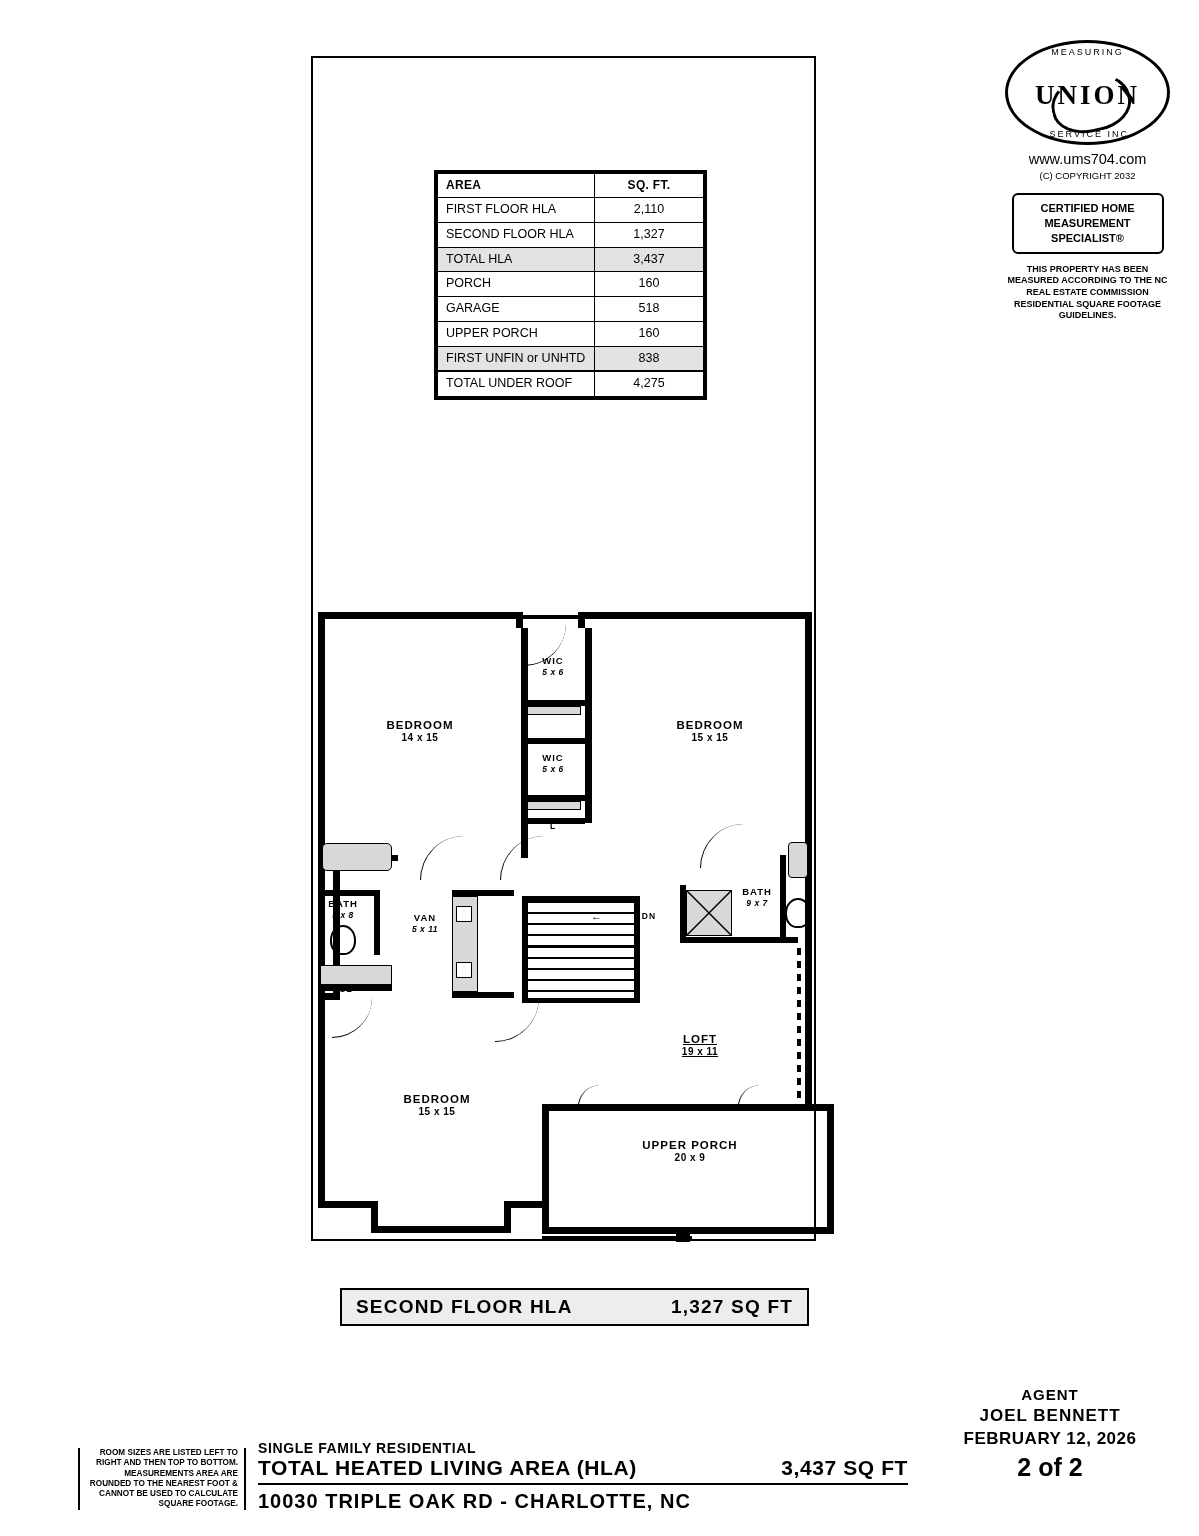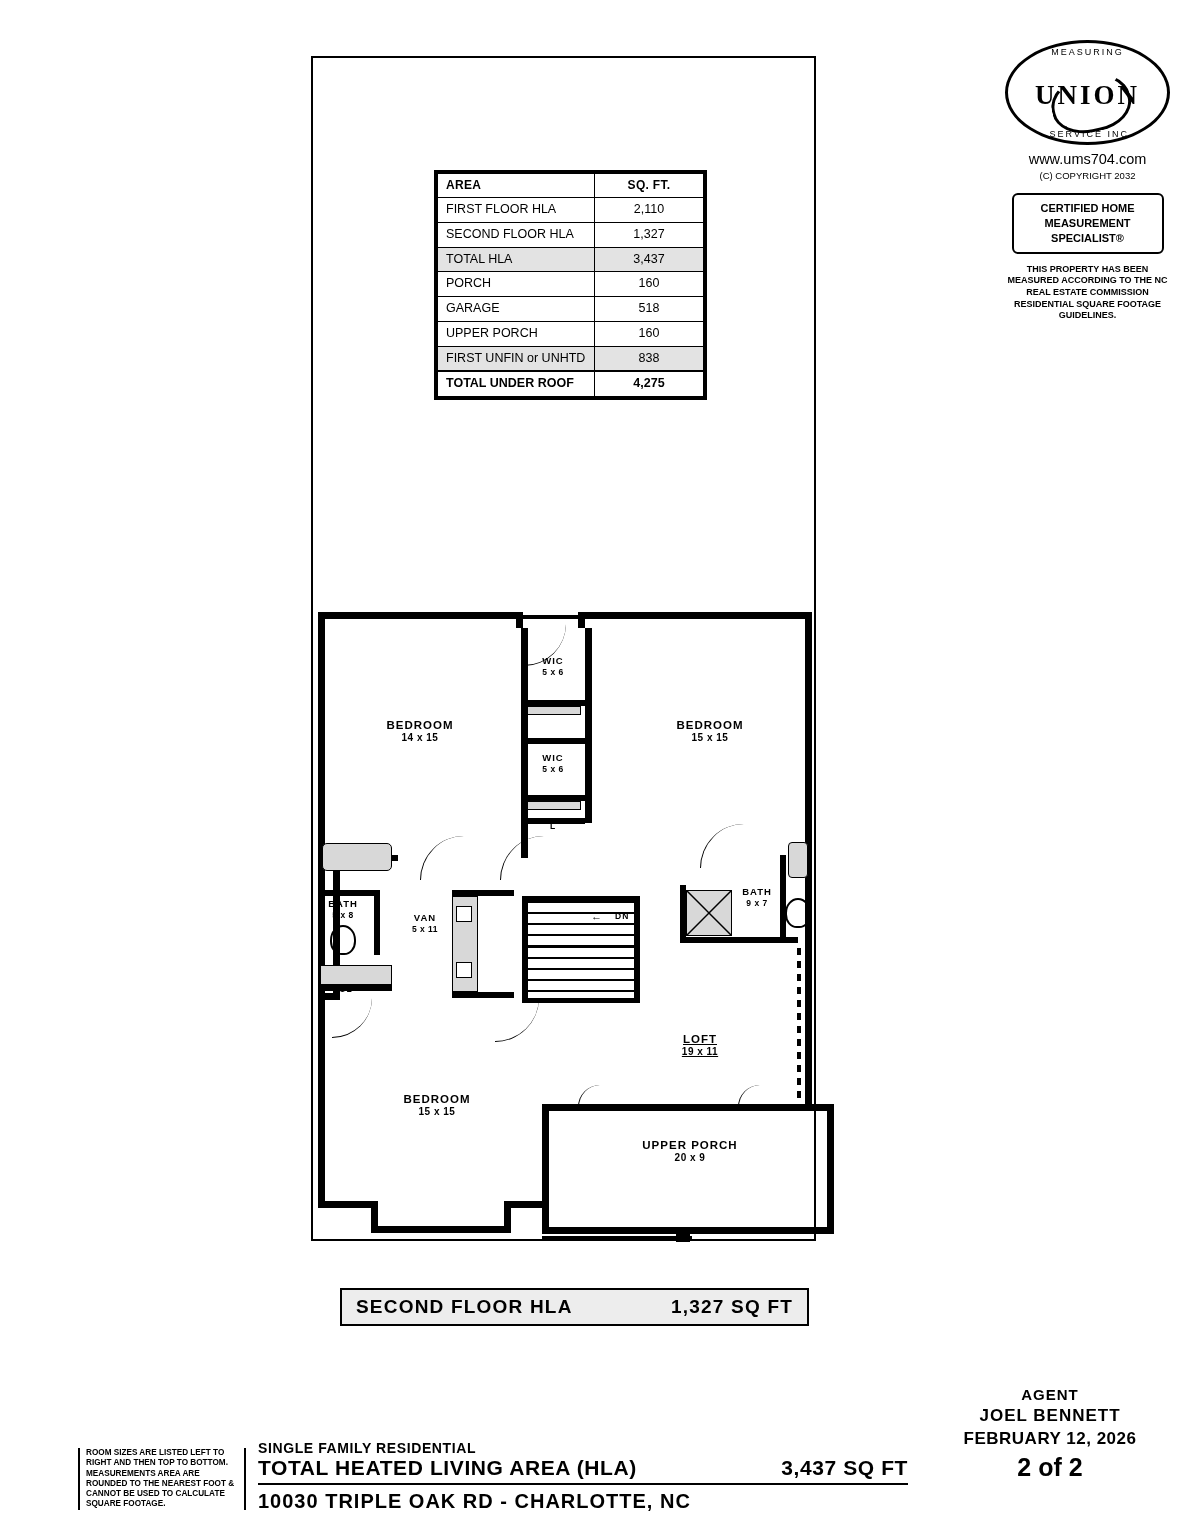--- a/index.html
+++ b/index.html
@@ -9,53 +9,53 @@
   
   .frame{position:absolute;left:311px;top:56px;width:505px;height:1185px;border:2px solid #000;box-sizing:border-box;}
 
   
   .area-table{position:absolute;left:434px;top:170px;width:273px;border:3px solid #000;box-sizing:border-box;background:#fff;}
   .area-table table{border-collapse:collapse;width:100%;font-size:12.5px;}
   .area-table th,.area-table td{border:1px solid #000;padding:5px 8px;text-align:left;line-height:1.1;}
   .area-table td.num,.area-table th.num{text-align:center;width:92px;}
   .area-table thead th{font-weight:bold;font-size:12px;letter-spacing:.3px;}
   .area-table tr.shade td{background:#e3e3e3;}
-  .area-table tr.total td{font-weight:bold;border-top:2px solid #000;}
+  .area-table tr.total td{font-weight:normal;border-top:2px solid #000;}
 
   
   .logo-wrap{position:absolute;left:1000px;top:40px;width:175px;text-align:center;}
   .logo-oval{position:relative;width:165px;height:105px;margin:0 auto;text-align:center;}
   .logo-oval .ring{position:absolute;inset:0;border:3px solid #000;border-radius:50%/50%;}
   .logo-union{position:absolute;left:0;right:0;top:40px;font-family:"Liberation Serif",serif;font-weight:bold;font-size:27px;letter-spacing:3px;}
   .logo-measuring{position:absolute;left:0;right:0;top:7px;font-size:9px;letter-spacing:2px;}
   .logo-service{position:absolute;left:8px;right:0;bottom:6px;font-size:9px;letter-spacing:2px;}
   .logo-swoosh{position:absolute;left:46px;top:34px;width:74px;height:52px;border:3px solid #000;border-radius:50% 50% 45% 45%;border-top-color:transparent;transform:rotate(-12deg);}
   .site{margin-top:6px;font-size:14.5px;font-family:"Liberation Sans",sans-serif;}
   .copy{font-size:9.5px;margin-top:3px;}
   .badge{margin:12px auto 0;width:140px;border:2px solid #000;border-radius:6px;padding:6px 4px;font-size:11px;font-weight:bold;line-height:1.35;}
   .disclaim{margin-top:10px;font-size:9px;line-height:1.3;font-weight:bold;}
 
   
   .wall{position:absolute;background:#000;}
   .lbl{position:absolute;text-align:center;font-family:"Liberation Sans",sans-serif;font-weight:bold;letter-spacing:1px;line-height:1.25;}
   .lbl .nm{display:block;font-size:11.5px;}
   .lbl .dim{display:block;font-size:10px;font-weight:bold;letter-spacing:.5px;}
   .lbl.sm .nm{font-size:9.5px;}
-  .lbl.sm .dim{font-size:8.5px;}
+  .lbl.sm .dim{font-size:8.5px;font-style:italic;}
   .lbl.xs .nm{font-size:8.5px;}
   .gray{position:absolute;background:#d8d8d8;border:1.5px solid #000;box-sizing:border-box;}
   .door{position:absolute;border:1.5px solid #000;border-radius:0 0 0 100%;box-sizing:border-box;border-top:none;border-right:none;background:transparent;}
   .white{position:absolute;background:#fff;}
 
   
   .caption{position:absolute;left:340px;top:1288px;width:469px;height:38px;border:2px solid #000;background:#ededed;box-sizing:border-box;display:flex;align-items:center;justify-content:space-between;padding:0 14px;}
   .caption span{font-family:"Liberation Sans",sans-serif;font-weight:bold;font-size:19px;letter-spacing:1.2px;}
 
   
-  .note{position:absolute;left:78px;top:1448px;width:152px;border-left:2px solid #000;border-right:2px solid #000;padding:0 6px;font-size:8.2px;line-height:1.25;font-weight:bold;}
+  .note{position:absolute;left:78px;top:1448px;width:152px;border-left:2px solid #000;border-right:2px solid #000;padding:0 6px;font-size:8.2px;text-align:right;line-height:1.25;font-weight:bold;}
   .bottom-mid{position:absolute;left:258px;top:1440px;width:650px;}
   .bm-l1{font-size:14px;font-weight:bold;letter-spacing:.6px;}
   .bm-row{display:flex;justify-content:space-between;align-items:flex-end;margin-top:0;}
   .bm-l2{font-size:21px;font-weight:bold;letter-spacing:.6px;}
   .bm-l2b{font-size:21px;font-weight:bold;letter-spacing:.6px;}
   .rule{border-bottom:2px solid #000;margin-top:3px;}
   .bm-l3{font-size:20px;font-weight:bold;letter-spacing:1px;margin-top:5px;}
   .agent{position:absolute;left:930px;top:1386px;width:240px;text-align:center;}
   .agent .a1{font-size:15px;font-weight:bold;letter-spacing:1px;}
   .agent .a2{font-size:17px;font-weight:bold;letter-spacing:1px;margin-top:3px;}
@@ -232,21 +232,21 @@
       <div style="position:absolute;left:0;top:11px;width:106px;height:1.5px;background:#000;"></div>
       <div style="position:absolute;left:0;top:22px;width:106px;height:1.5px;background:#000;"></div>
       <div style="position:absolute;left:0;top:33px;width:106px;height:1.5px;background:#000;"></div>
       <div style="position:absolute;left:0;top:44px;width:106px;height:2.5px;background:#000;"></div>
       <div style="position:absolute;left:0;top:56px;width:106px;height:1.5px;background:#000;"></div>
       <div style="position:absolute;left:0;top:67px;width:106px;height:1.5px;background:#000;"></div>
       <div style="position:absolute;left:0;top:78px;width:106px;height:1.5px;background:#000;"></div>
       <div style="position:absolute;left:0;top:89px;width:106px;height:1.5px;background:#000;"></div>
     </div>
     <div class="arrow" style="left:591px;top:910px;">←</div>
-    <div class="lbl xs" style="left:615px;top:911px;width:40px;text-align:left;">
+    <div class="lbl xs" style="left:629px;top:911px;width:40px;text-align:center;">
       <span class="nm">DN</span>
     </div>
 
     <div class="wall" style="left:680px;top:885px;width:6px;height:58px;"></div>
     <div class="wall" style="left:680px;top:937px;width:118px;height:6px;"></div>
     <div class="wall" style="left:780px;top:855px;width:6px;height:88px;"></div>
     <div class="gray" style="left:686px;top:890px;width:46px;height:46px;"></div>
     <div style="position:absolute;left:686px;top:890px;width:46px;height:46px;">
       <svg width="46" height="46" viewBox="0 0 46 46">
           <line x1="0" y1="0" x2="46" y2="46" stroke="#000" stroke-width="1.5"></line>

